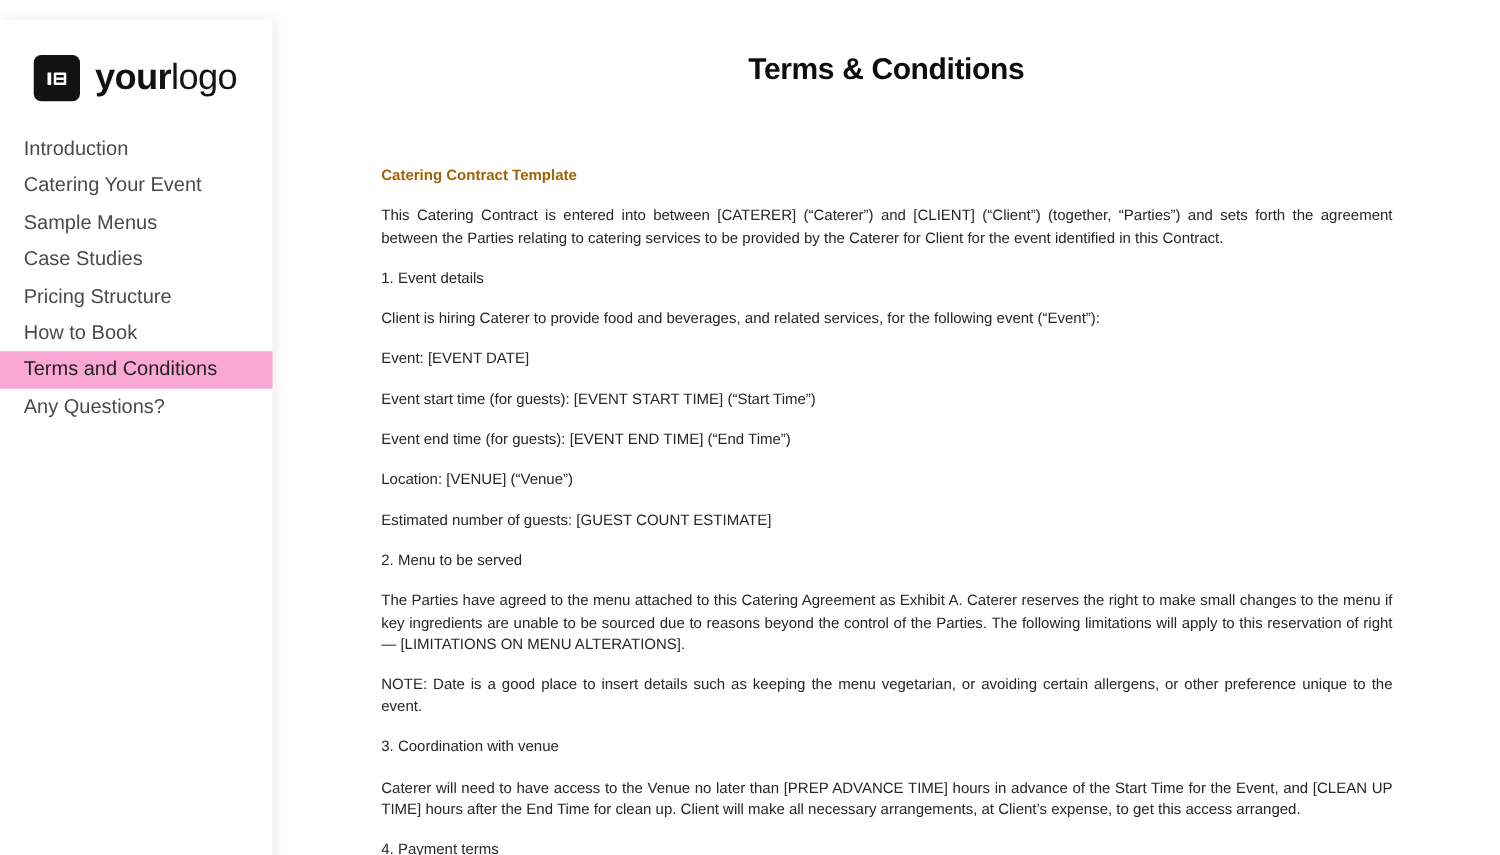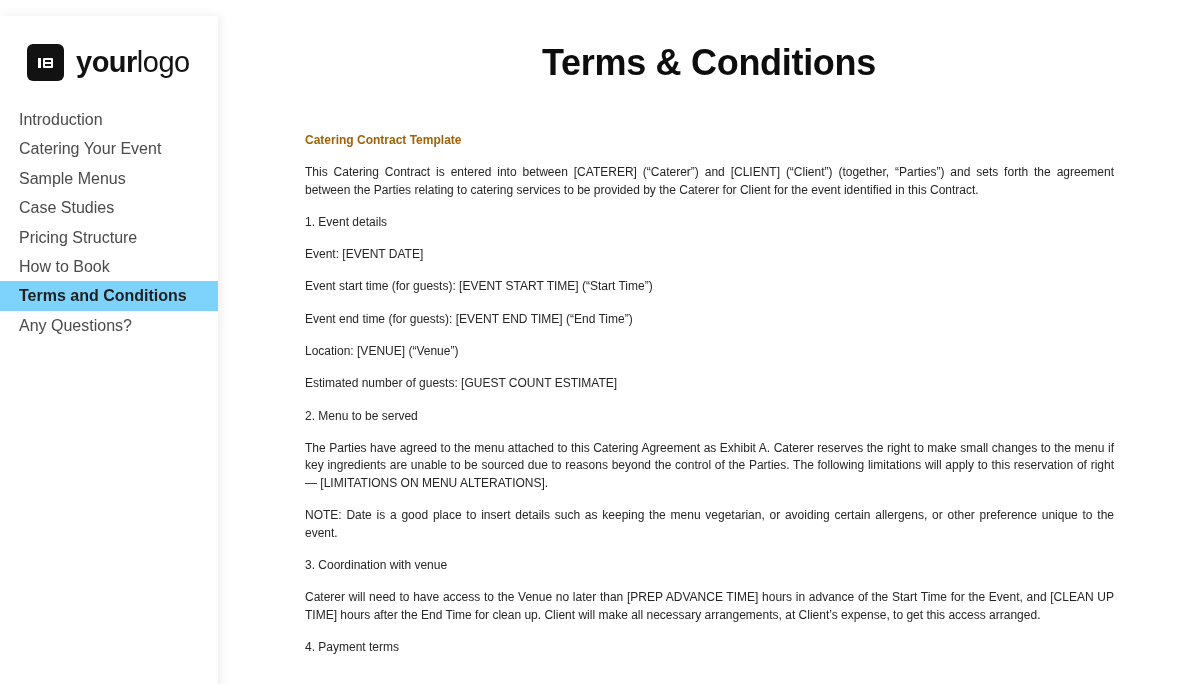--- a/index.html
+++ b/index.html
@@ -41,27 +41,27 @@
       font-family: "Liberation Sans", "DejaVu Sans", sans-serif;
     }
     .logo-text .b { font-weight: 700; }
     .logo-text .n { font-weight: 400; }
 
     .nav { position: absolute; left: 0; top: 89px; width: 218px; list-style: none; }
     .nav-item {
       height: 29.4px; line-height: 29.4px; padding-left: 19px;
       font-size: 16px; color: #4a4a4a; cursor: pointer;
     }
-    .nav-item.active { background: #7dd3fc; color: #1f1f1f; font-weight: 700; }
+    .nav-item.active { background: #f9a8d4; color: #1f1f1f; font-weight: 400; }
 
     
     .main { position: absolute; left: 218px; top: 0; width: 982px; height: 684px; }
     .page-title {
       position: absolute; left: 0; right: 0; top: 42px; text-align: center;
-      font-size: 36px; font-weight: 700; color: #0d0d0d; letter-spacing: -0.3px;
+      font-size: 24px; font-weight: 700; color: #0d0d0d; letter-spacing: -0.3px;
     }
     .doc {
       position: absolute; left: 87px; top: 132px; width: 809px;
       font-size: 12px; line-height: 17.5px; color: #262626;
     }
     .doc p { text-align: justify; margin-bottom: 14.8px; }
     .doc .doc-subtitle { font-weight: 700; color: #a16207; margin-bottom: 14.5px; }
     .doc .sec { text-align: left; }
   </style>
 </head>
@@ -87,20 +87,21 @@
       <li class="nav-item">Any Questions?</li>
     </ul>
   </aside>
 
   <main class="main">
     <h1 class="page-title">Terms &amp; Conditions</h1>
     <article class="doc">
       <p class="doc-subtitle">Catering Contract Template</p>
       <p>This Catering Contract is entered into between [CATERER] (“Caterer”) and [CLIENT] (“Client”) (together, “Parties”) and sets forth the agreement between the Parties relating to catering services to be provided by the Caterer for Client for the event identified in this Contract.</p>
       <p class="sec">1.  Event details</p>
+      <p class="sec">Client is hiring Caterer to provide food and beverages, and related services, for the following event (“Event”):</p>
       <p class="sec">Event: [EVENT DATE]</p>
       <p class="sec">Event start time (for guests): [EVENT START TIME] (“Start Time”)</p>
       <p class="sec">Event end time (for guests): [EVENT END TIME] (“End Time”)</p>
       <p class="sec">Location:  [VENUE] (“Venue”)</p>
       <p class="sec">Estimated number of guests: [GUEST COUNT ESTIMATE]</p>
       <p class="sec">2.  Menu to be served</p>
       <p>The Parties have agreed to the menu attached to this Catering Agreement as Exhibit A.  Caterer reserves the right to make small changes to the menu if key ingredients are unable to be sourced due to reasons beyond the control of the Parties.  The following limitations will apply to this reservation of right — [LIMITATIONS ON MENU ALTERATIONS].</p>
       <p>NOTE: Date is a good place to insert details such as keeping the menu vegetarian, or avoiding certain allergens, or other preference unique to the event.</p>
       <p class="sec">3.  Coordination with venue</p>
       <p>Caterer will need to have access to the Venue no later than [PREP ADVANCE TIME] hours in advance of the Start Time for the Event, and [CLEAN UP TIME] hours after the End Time for clean up.  Client will make all necessary arrangements, at Client’s expense, to get this access arranged.</p>

